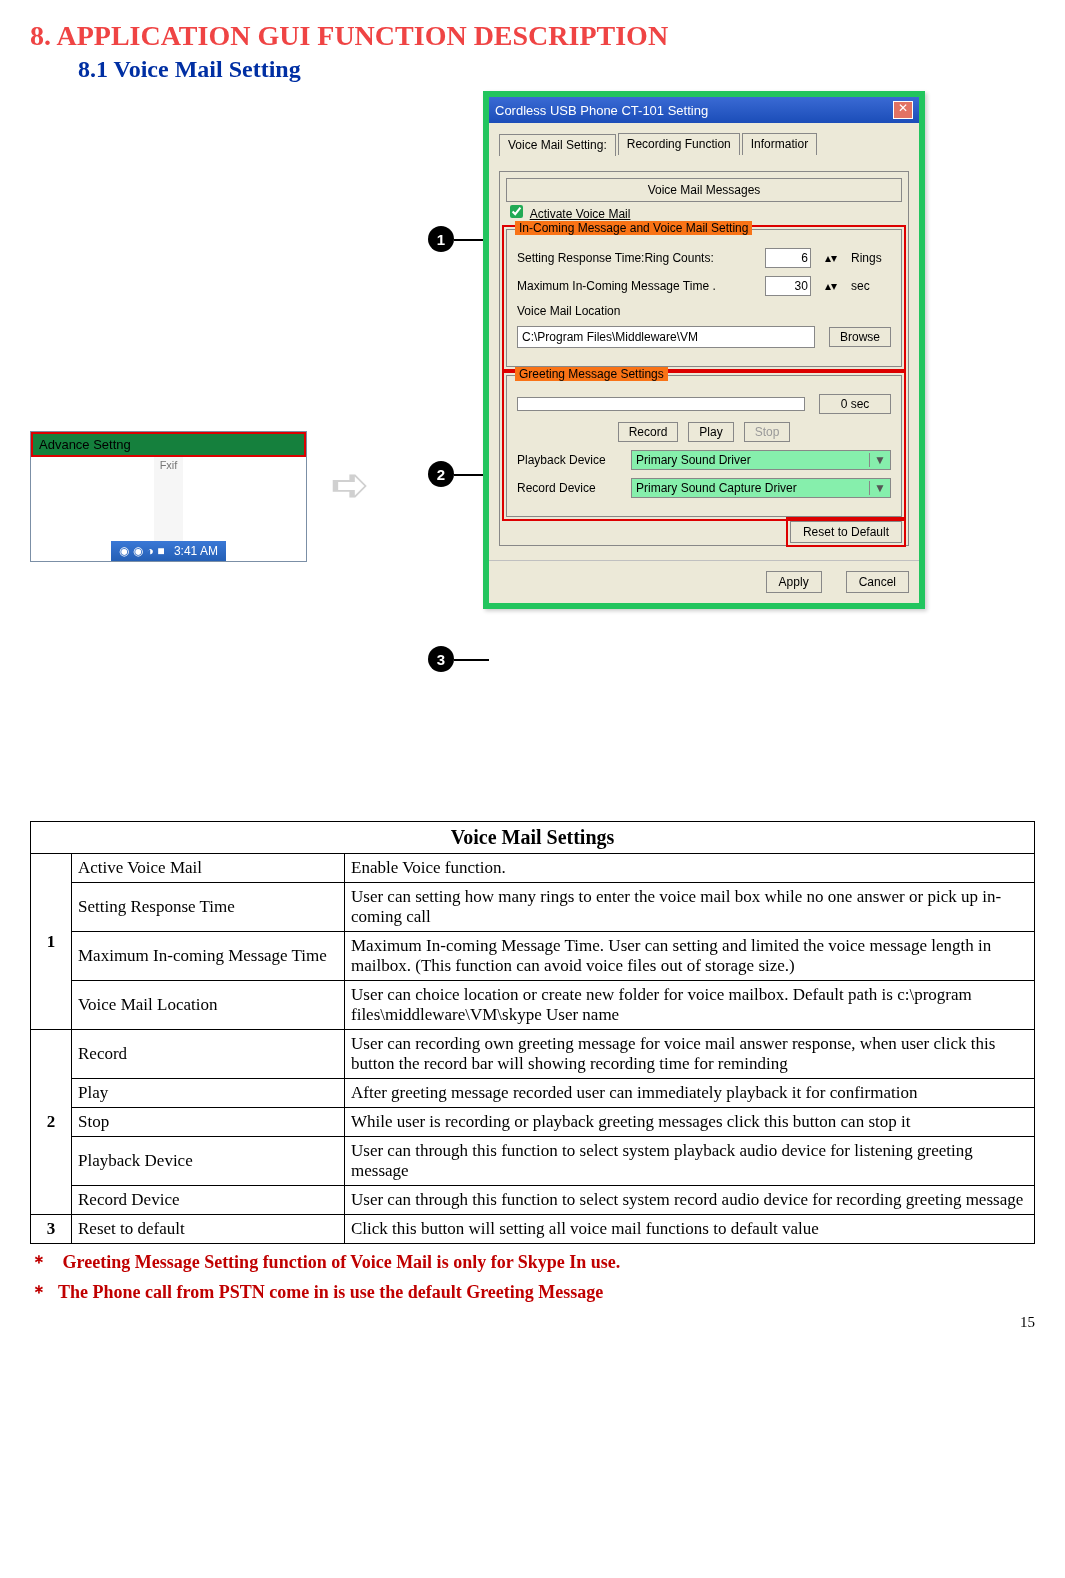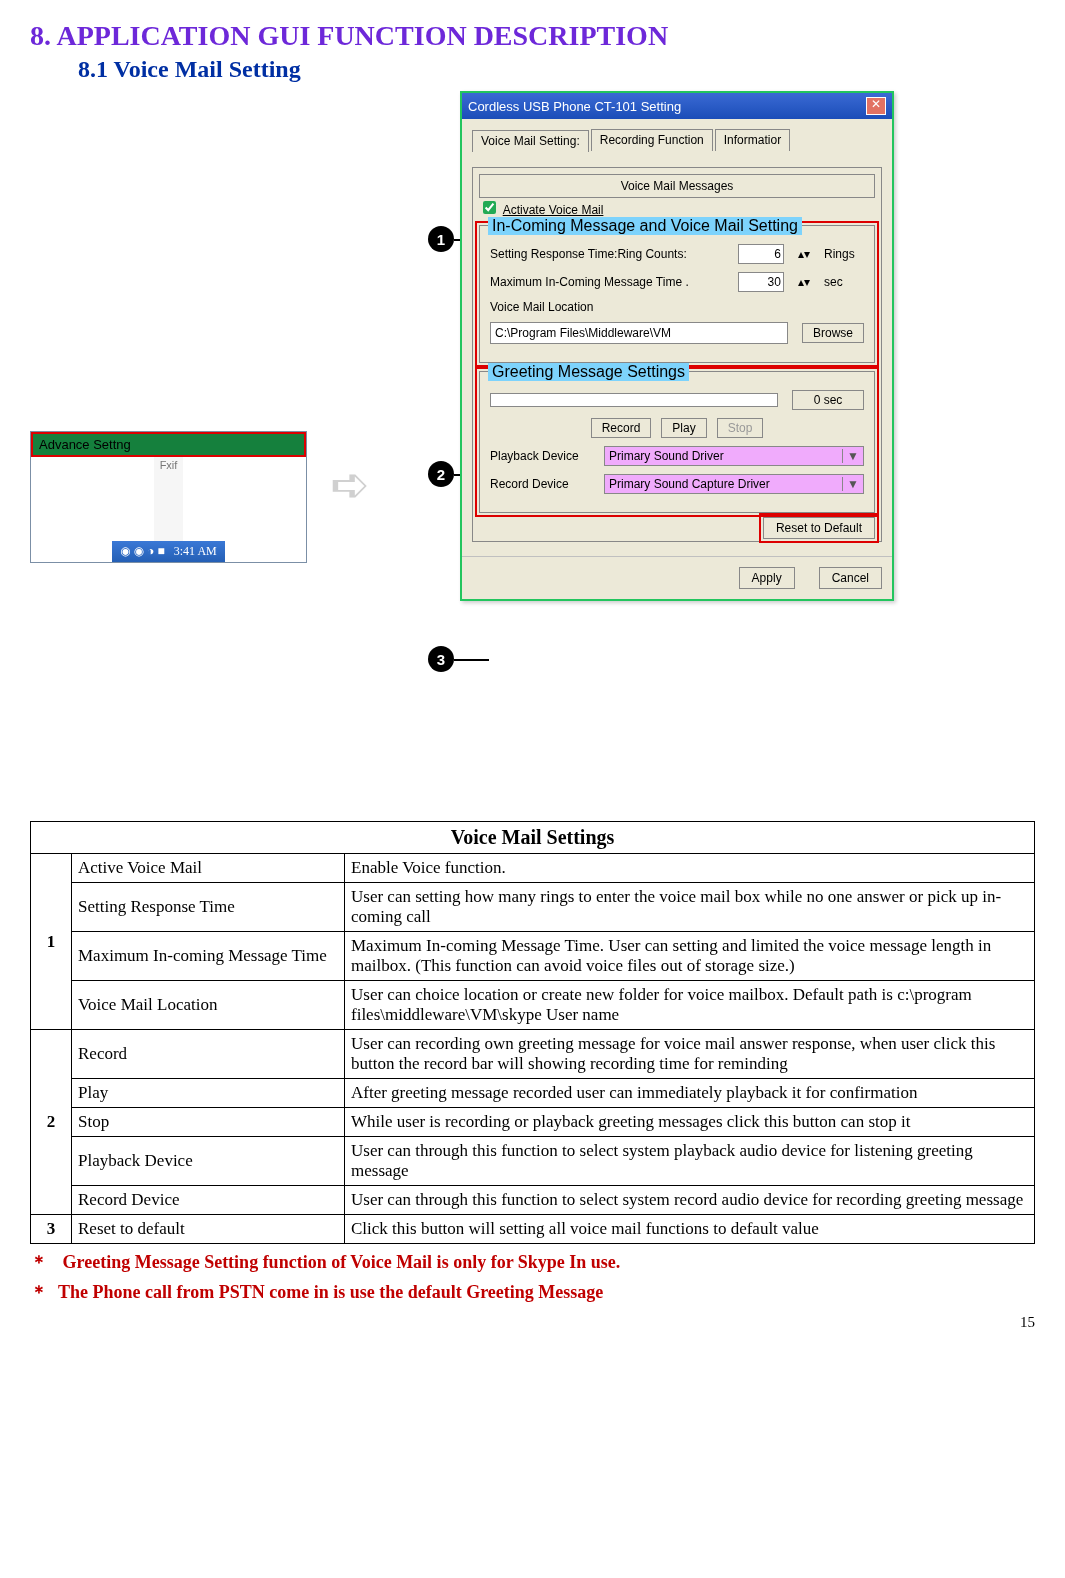--- a/index.html
+++ b/index.html
@@ -4,21 +4,21 @@
 <style>
   body {
     font-family: "Times New Roman", serif;
     margin: 0;
     padding: 20px 30px;
     background: #fff;
     color: #000;
     width: 1005px;
   }
   .h1 {
-    color: #6d28d9;
+    color: #ef4444;
     font-size: 28px;
     font-weight: bold;
     margin: 0 0 4px 0;
   }
   .h2 {
     color: #002fa3;
     font-size: 24px;
     font-weight: bold;
     margin: 0 0 8px 48px;
   }
@@ -56,21 +56,20 @@
     flex: 0 0 80px;
   }
   .adv-thumb .tray {
     flex: 1;
     background: linear-gradient(#3a78d6,#245fb5);
     color: #fff;
     text-align: left;
     padding: 3px 8px;
     font-size: 12px;
     position: relative;
-    font-family: Liberation Serif, serif;
   }
   .adv-thumb .tray .icset { display:inline-block; margin-right:6px;}
   .arrow {
     position: absolute;
     left: 300px;
     top: 365px;
     font-size: 48px;
     color: #d0d0d0;
   }
   
@@ -88,27 +87,27 @@
     justify-content: center;
   }
   .bline {
     position: absolute;
     height: 2px;
     background: #000;
   }
   
   .dlg {
     position: absolute;
-    left: 430px;
+    left: 453px;
     top: 0;
     width: 430px;
     font-family: Tahoma, sans-serif;
     font-size: 12px;
     background: #ece9d8;
-    border: 2px solid #22c55e;
+    border: 6px solid #22c55e;
     box-shadow: 2px 2px 4px rgba(0,0,0,.2);
   }
   .dlg .titlebar {
     background: linear-gradient(#3a6ad4,#1b4db8);
     color: #fff;
     padding: 4px 6px;
     display: flex;
     justify-content: space-between;
     align-items: center;
     font-size: 13px;
@@ -139,37 +138,37 @@
     padding:4px 8px;text-align:center;margin-bottom:0;
   }
   .chk { margin-right:4px; accent-color:#2a5; }
   .groupbox {
     border:1px solid #888;
     padding:10px 10px 10px 10px;
     margin:8px 0;
     position:relative;
   }
   .groupbox .legend{
-    position:absolute;top:-9px;left:8px;background:#7dd3fc;
-    padding:0 4px;font-size:16px;
+    position:absolute;top:-9px;left:8px;background:#f97316;
+    padding:0 4px;font-size:12px;
   }
   .groupbox.redframe { outline:2px solid #d00; outline-offset:2px;}
   .row{display:flex;align-items:center;gap:14px;margin:8px 0;font-size:12px;}
   .lbl{flex:1;}
   .spin{width:40px;border:1px solid #888;background:#fff;padding:2px 2px;text-align:right;}
   .unit{width:40px;}
   .textfield{flex:1;border:1px solid #888;background:#fff;padding:3px 4px;}
   .btn{
     border:1px solid #888;background:#ece9d8;padding:3px 12px;
     font-family:Tahoma,sans-serif;font-size:12px;
   }
   .btn.small{padding:2px 10px;}
   .btn.disabled{color:#999;}
   .btn.red{outline:2px solid #d00;outline-offset:2px;}
-  .dd{flex:1;border:1px solid #888;background:#f0abfc;padding:2px 4px;display:flex;justify-content:space-between;align-items:center;}
+  .dd{flex:1;border:1px solid #888;background:#86efac;padding:2px 4px;display:flex;justify-content:space-between;align-items:center;}
   .dd .caret{border-left:1px solid #888;padding-left:4px;color:#555;}
   .progbar{flex:1;height:12px;border:1px solid #888;background:#fff;}
   .dlg .footer{display:flex;justify-content:flex-end;gap:24px;padding:10px;border-top:1px solid #c0c0c0;}
   .resetrow{text-align:right;margin-top:8px;}
 
   
   table.vms {
     border-collapse: collapse;
     width: 100%;
     font-family: "Times New Roman", serif;

